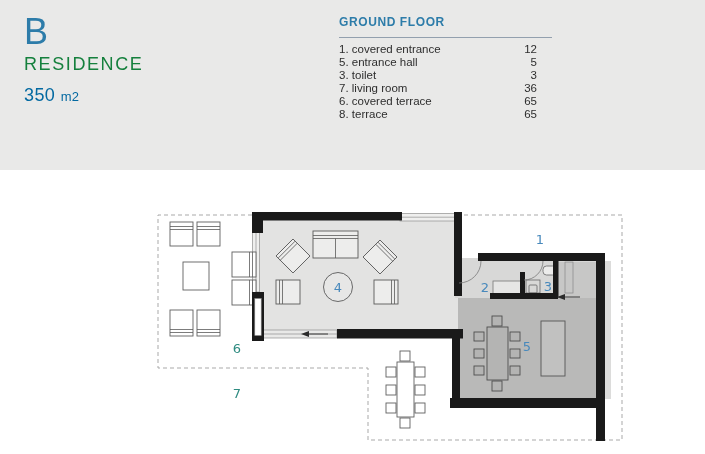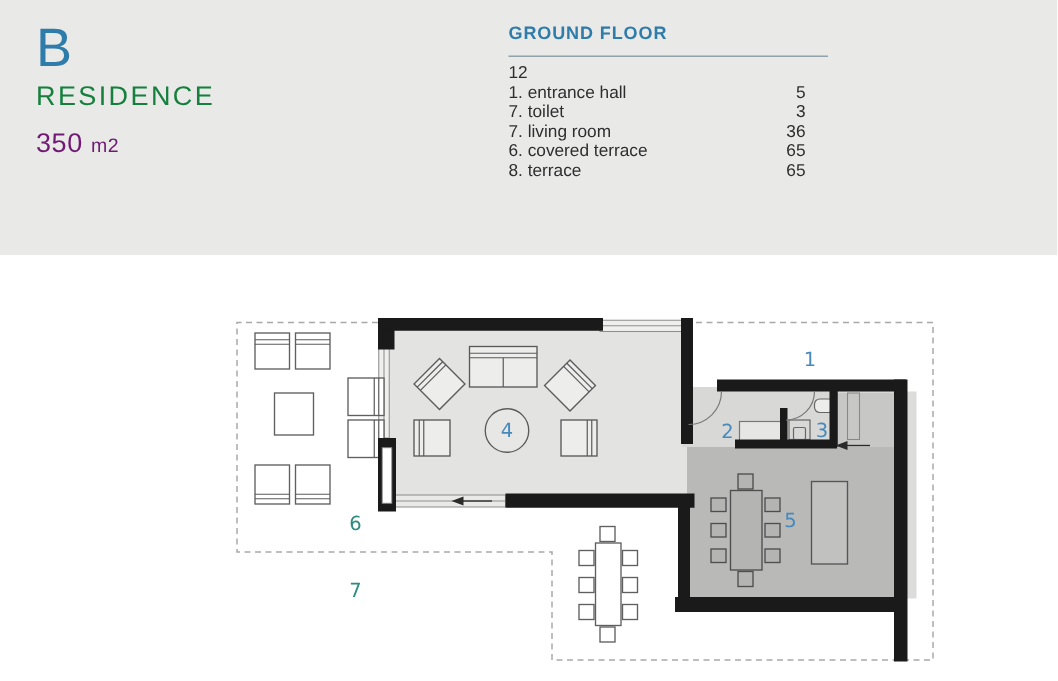--- a/index.html
+++ b/index.html
@@ -2,21 +2,21 @@
 <html><head>
 <meta charset="utf-8">
 <style>
   html,body{margin:0;padding:0;width:705px;height:454px;background:#ffffff;overflow:hidden;
     font-family:"Liberation Sans",sans-serif;}
   .stage{position:relative;width:705px;height:454px;}
   .header-band{position:absolute;left:0;top:0;width:705px;height:170px;background:#e9e9e8;}
   .title-block{position:absolute;left:24px;top:14px;color:#2d7ca9;}
   .building-letter{font-size:36px;line-height:1;font-weight:400;letter-spacing:0.5px;color:#2d7ca9;}
   .building-type{font-size:18px;letter-spacing:1.6px;margin-top:4px;font-weight:400;color:#15803d;}
-  .building-area{font-size:18px;margin-top:10px;color:#701a75;letter-spacing:0.4px;}
+  .building-area{font-size:18px;margin-top:10px;color:#0369a1;letter-spacing:0.4px;}
   .building-area .unit{font-size:13px;}
   .legend{position:absolute;left:339px;top:15px;width:213px;}
   .legend-title{color:#2d7ca9;font-size:12px;font-weight:600;letter-spacing:0.6px;}
   .legend-rule{border:none;border-top:1px solid #93a0ae;margin:8px 0 5px 0;height:0;}
   .legend-row{display:flex;justify-content:space-between;font-size:11.5px;line-height:12.9px;
     color:#2e2e2e;padding-right:15px;}
   .room-area{text-align:right;}
   svg.plan{position:absolute;left:0;top:0;}
   .dash{fill:none;stroke:#a9a9a9;stroke-width:1;stroke-dasharray:4 3;}
   .wall{fill:#1a1a1a;}
@@ -39,28 +39,29 @@
   <div class="title-block">
     <div class="building-letter">B</div>
     <div class="building-type">RESIDENCE</div>
     <div class="building-area"><span>350</span> <span class="unit">m2</span></div>
   </div>
 
   <div class="legend">
     <div class="legend-title">GROUND FLOOR</div>
     <hr class="legend-rule">
     <div class="legend-row">
+      <span class="room-name">1. covered entrance</span>
       <span class="room-area">12</span>
     </div>
     <div class="legend-row">
-      <span class="room-name">1. entrance hall</span>
+      <span class="room-name">5. entrance hall</span>
       <span class="room-area">5</span>
     </div>
     <div class="legend-row">
-      <span class="room-name">7. toilet</span>
+      <span class="room-name">3. toilet</span>
       <span class="room-area">3</span>
     </div>
     <div class="legend-row">
       <span class="room-name">7. living room</span>
       <span class="room-area">36</span>
     </div>
     <div class="legend-row">
       <span class="room-name">6. covered terrace</span>
       <span class="room-area">65</span>
     </div>

